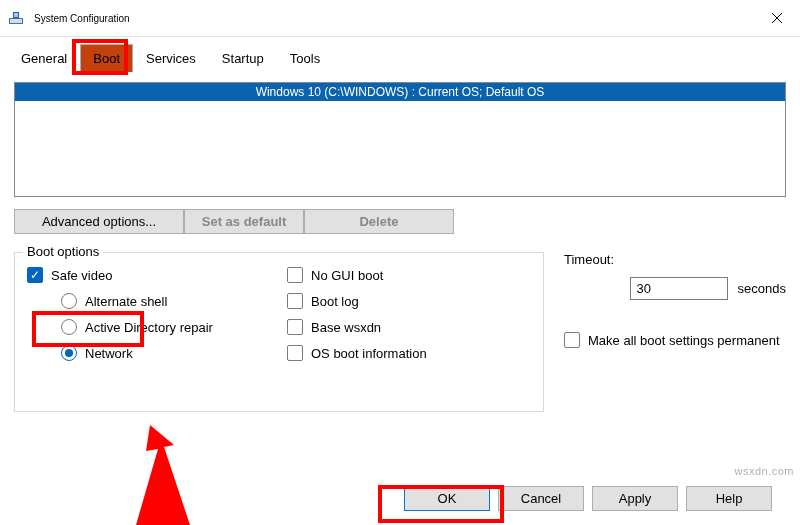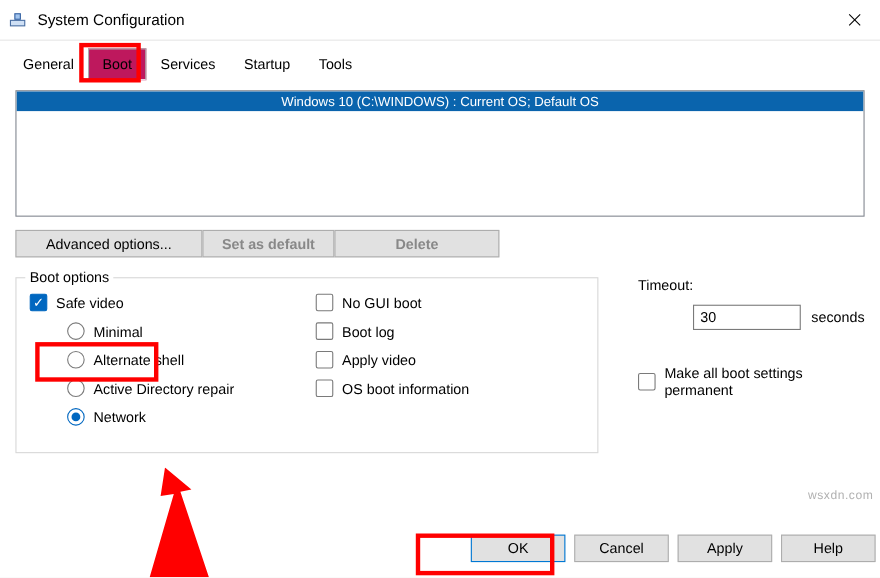--- a/index.html
+++ b/index.html
@@ -1,37 +1,37 @@
 <!DOCTYPE html>
 <html><head>
 <meta charset="utf-8">
 <style>
   html,body{margin:0;padding:0;font-family:"Segoe UI",Tahoma,sans-serif;font-size:12px;color:#000;background:#f5f5f5;}
   .window{width:800px;height:525px;background:#fff;position:relative;box-sizing:border-box;overflow:hidden;}
   
   .titlebar{height:36px;display:flex;align-items:center;padding:0 0 0 8px;border-bottom:1px solid #e5e5e5;}
   .titlebar .app-icon{width:16px;height:16px;margin-right:10px;display:inline-block;}
   .titlebar .app-icon svg{display:block}
-  .titlebar .title{font-size:14px;flex:0 0 auto;}
+  .titlebar .title{font-size:10px;flex:0 0 auto;}
   .titlebar .spacer{flex:1;}
   .titlebar .close{width:46px;height:36px;display:flex;align-items:center;justify-content:center;font-size:16px;}
   
   .tabs{display:flex;align-items:center;padding:6px 8px 0 8px;gap:0;}
   .tab{padding:6px 12px;border:1px solid transparent;position:relative;top:1px;cursor:pointer;font-size:13px;}
-  .tab.active{border:1px solid #adadad;border-bottom:1px solid #fff;background:#be185d;}
+  .tab.active{border:1px solid #adadad;border-bottom:1px solid #fff;background:#c2410c;}
   
   .body{padding:10px 14px 6px 14px;}
   .listbox{width:100%;height:115px;border:1px solid #828790;box-sizing:border-box;overflow:hidden;font-size:12px;text-align:center;}
   .listbox .item{padding:2px 6px;}
   .listbox .item.selected{background:#0a64ad;color:#fff;}
   .row-buttons{display:flex;gap:0;margin-top:12px;}
   .btn{padding:4px 16px;min-width:120px;border:1px solid #adadad;background:#e1e1e1;text-align:center;font-size:13px;box-sizing:border-box;}
   .btn.disabled{color:#888;font-weight:bold;}
   
-  .lower{display:flex;gap:36px;margin-top:18px;}
+  .lower{display:flex;gap:20px;margin-top:18px;}
   .group{border:1px solid #d8d8d8;position:relative;padding:14px 12px 12px 12px;box-sizing:border-box;}
   .group .legend{position:absolute;top:-9px;left:8px;background:#fff;padding:0 4px;font-size:13px;}
   .boot-group{flex:0 0 530px;height:160px;}
   .boot-cols{display:flex;gap:20px;}
   .col{display:flex;flex-direction:column;gap:10px;}
   .col.left{flex:0 0 240px;}
   .col.right{flex:1;}
   .opt{display:flex;align-items:center;gap:8px;font-size:13px;}
   .indent{margin-left:34px;}
   .timeout{flex:1;display:flex;flex-direction:column;gap:10px;font-size:13px;}
@@ -39,32 +39,32 @@
   input[type=text]{border:1px solid #7a7a7a;padding:3px 6px;font-size:13px;width:84px;}
   
   .chk,.rdo{width:16px;height:16px;border:1px solid #7a7a7a;box-sizing:border-box;display:inline-flex;align-items:center;justify-content:center;background:#fff;flex:0 0 16px;}
   .chk.cornered{border-radius:2px;}
   .chk.checked{background:#0067c0;border-color:#0067c0;color:#fff;font-size:12px;}
   .rdo{border-radius:50%;}
   .rdo .dot{width:8px;height:8px;border-radius:50%;background:#0067c0;display:none;}
   .rdo.selected .dot{display:block;}
   .rdo.selected{border-color:#0067c0;}
   
-  .footer{position:absolute;right:4px;bottom:14px;display:flex;gap:8px;}
+  .footer{position:absolute;right:28px;bottom:14px;display:flex;gap:8px;}
   .footer .btn{min-width:86px;padding:4px 18px;}
   .footer .btn.default{border:1px solid #0078d4;}
   
   .hl{position:absolute;border:4px solid #f00;box-sizing:border-box;pointer-events:none;}
   .hl1{left:72px;top:39px;width:56px;height:36px;}
   .hl2{left:32px;top:311px;width:112px;height:36px;}
   .hl3{left:378px;bottom:2px;width:126px;height:38px;}
   
   .arrow{position:absolute;left:130px;bottom:0;pointer-events:none;}
   
-  .wm{position:absolute;right:6px;bottom:68px;font-size:11px;color:#b1b1b1;letter-spacing:.5px;}
+  .wm{position:absolute;right:6px;bottom:48px;font-size:11px;color:#b1b1b1;letter-spacing:.5px;}
 </style>
 </head>
 <body>
 
 <div class="window">
 
   <div class="titlebar">
     <span class="app-icon">
       <svg width="16" height="16" viewBox="0 0 16 16">
           <rect x="1" y="8" width="14" height="6" fill="#4a6fa3"></rect>
@@ -108,24 +108,20 @@
       <div class="group boot-group">
         <span class="legend">Boot options</span>
         <div class="boot-cols">
           <div class="col left">
             <div class="opt">
               <span class="chk cornered checked">✓</span>
               <span>Safe video</span>
             </div>
             <div class="opt indent">
               <span class="rdo"></span>
-              <span>Minimal</span>
-            </div>
-            <div class="opt indent">
-              <span class="rdo"></span>
               <span>Alternate shell</span>
             </div>
             <div class="opt indent">
               <span class="rdo"></span>
               <span>Active Directory repair</span>
             </div>
             <div class="opt indent">
               <span class="rdo selected">
                   <span class="dot"></span>
                 </span>
@@ -136,21 +132,21 @@
             <div class="opt">
               <span class="chk cornered"></span>
               <span>No GUI boot</span>
             </div>
             <div class="opt">
               <span class="chk cornered"></span>
               <span>Boot log</span>
             </div>
             <div class="opt">
               <span class="chk cornered"></span>
-              <span>Apply video</span>
+              <span>Base wsxdn</span>
             </div>
             <div class="opt">
               <span class="chk cornered"></span>
               <span>OS boot information</span>
             </div>
           </div>
         </div>
       </div>
 
       <div class="timeout">

